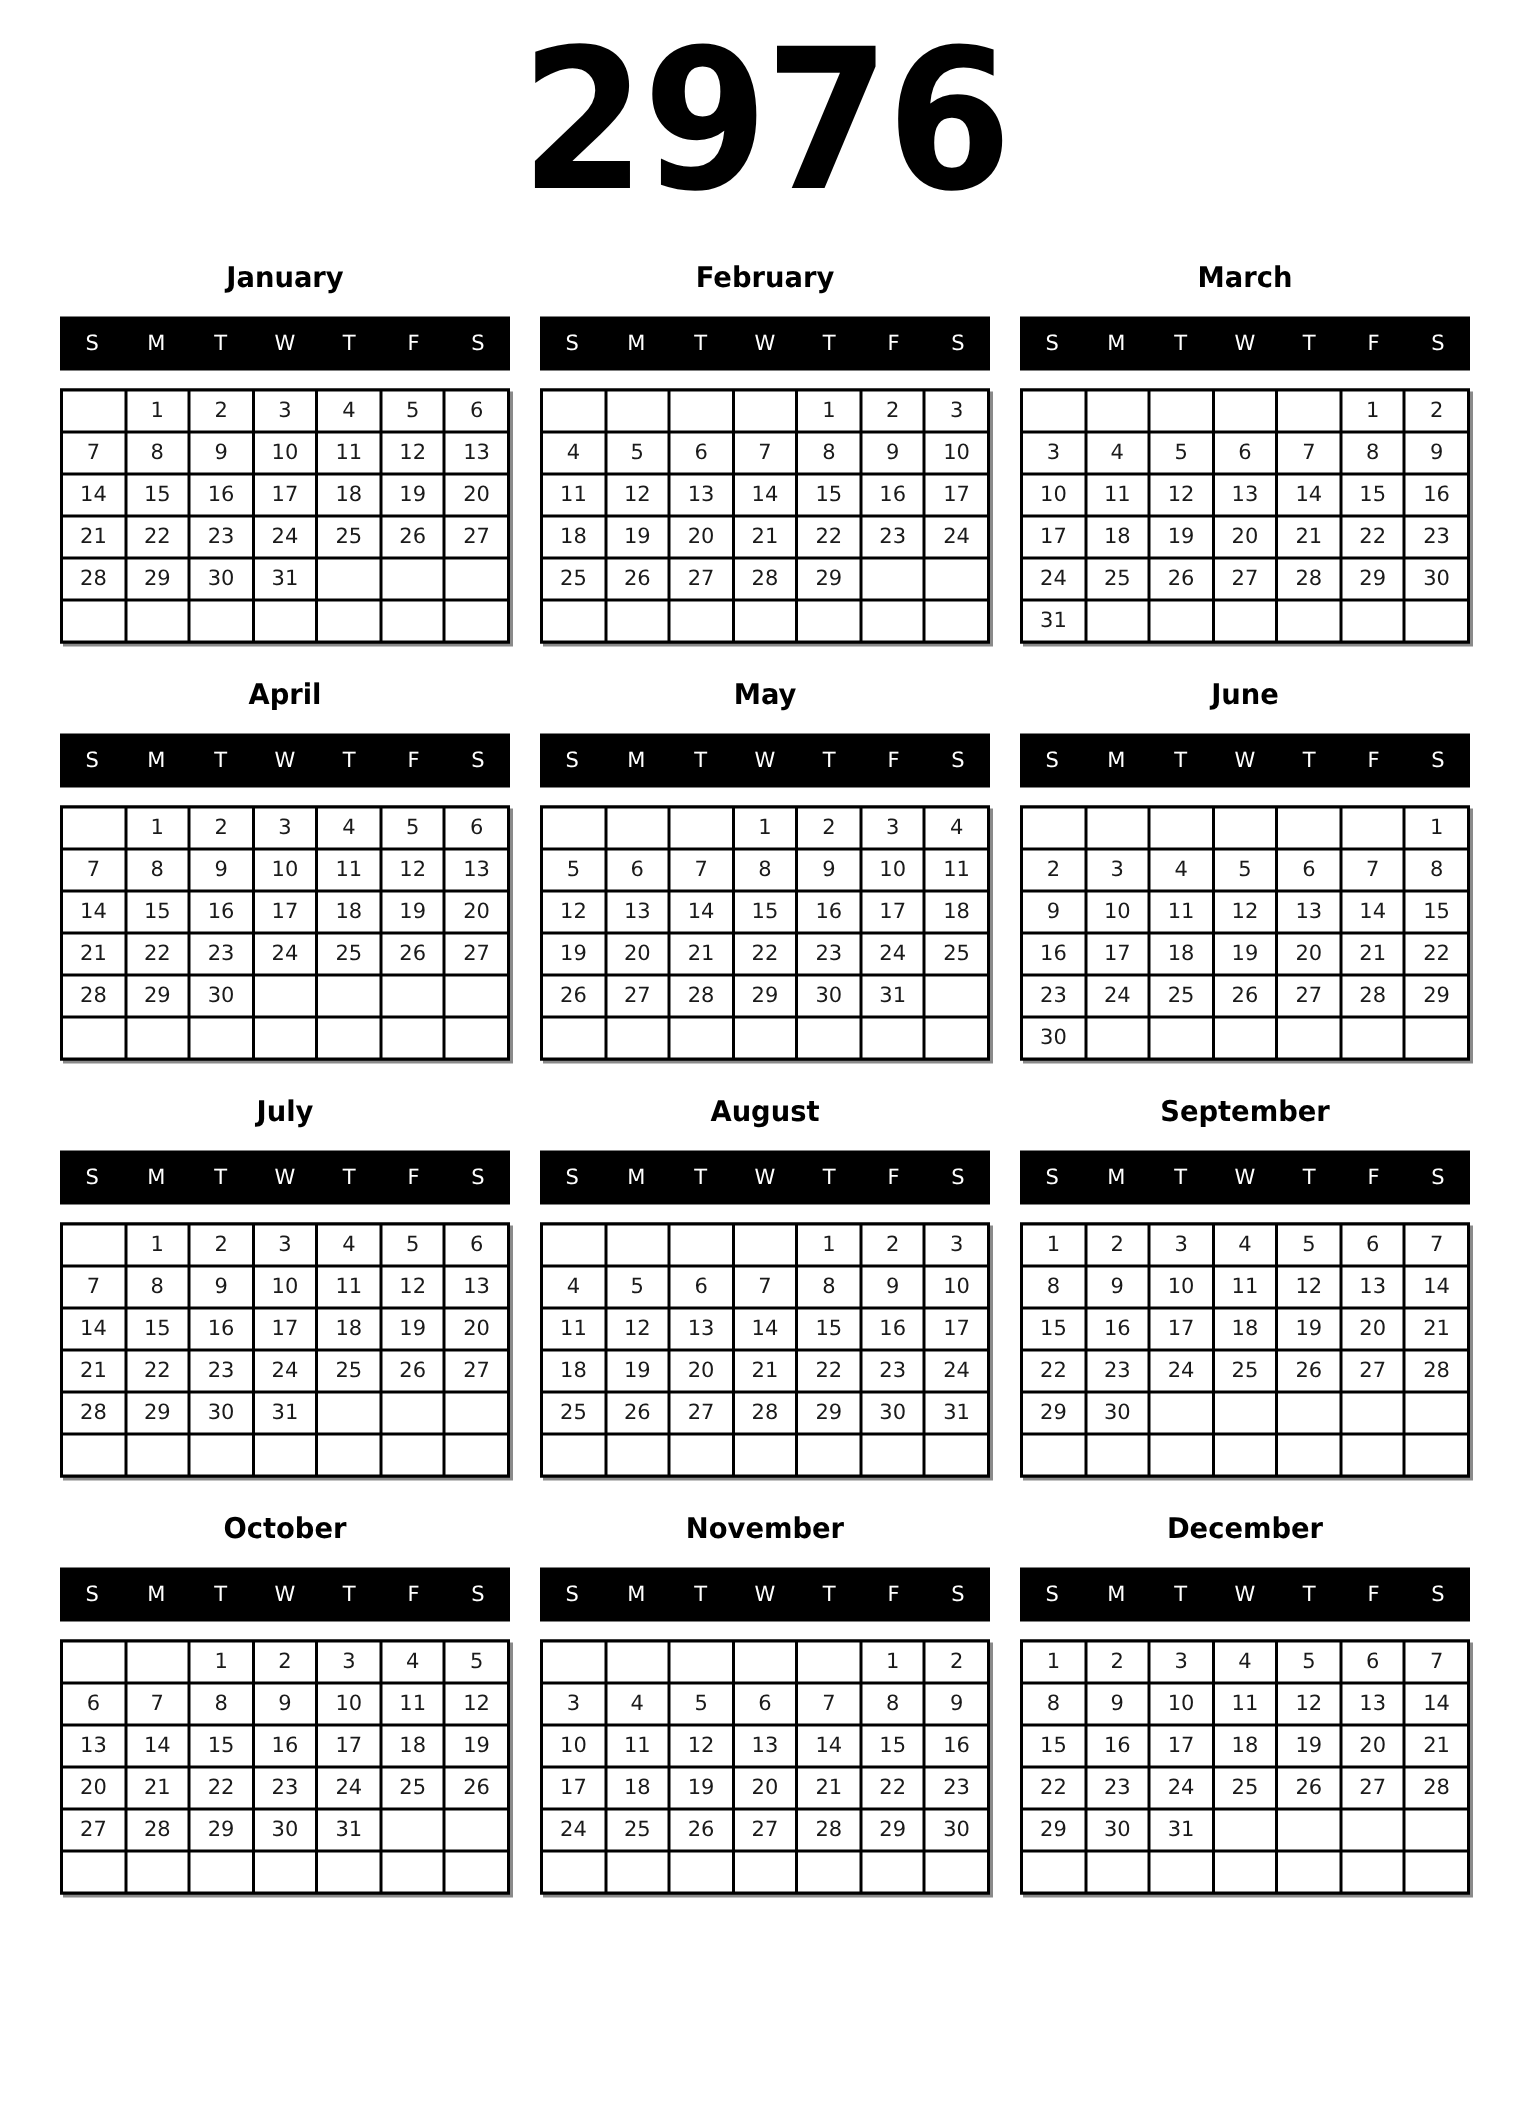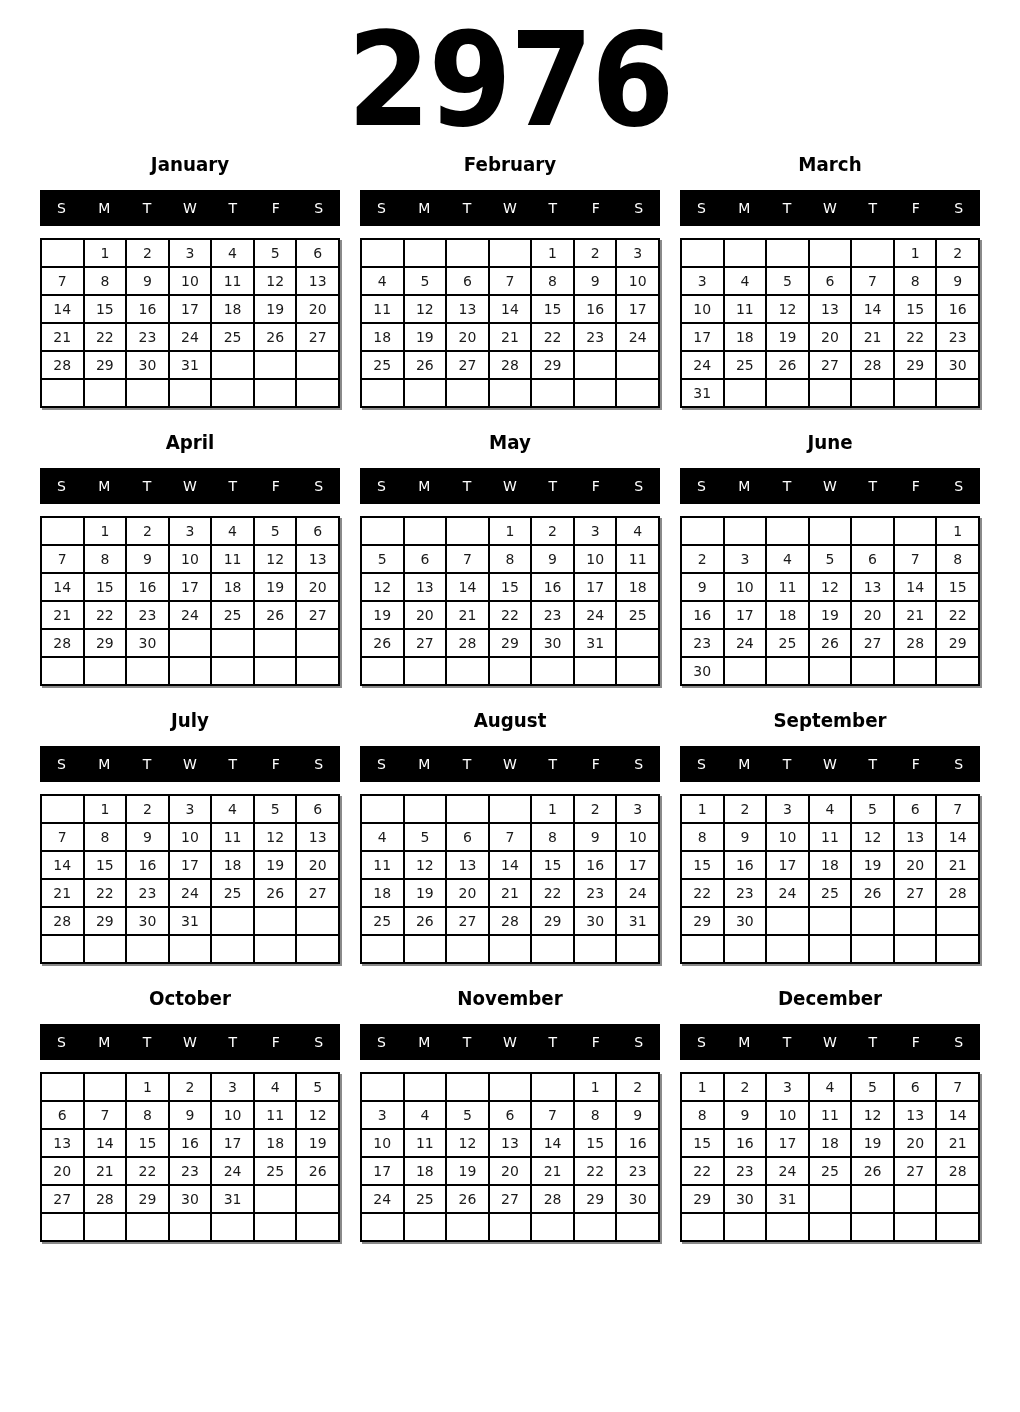--- a/index.html
+++ b/index.html
@@ -14,21 +14,21 @@
     height: 132px;
     line-height: 132px;
     text-align: center;
     font-size: 130px;
     font-weight: bold;
     color: #000;
     letter-spacing: -2px;
     transform: scaleX(0.92);
   }
   .months {
-    margin-top: 7px;
+    margin-top: 28px;
     display: grid;
     grid-template-columns: repeat(3, 300px);
     column-gap: 20px;
     row-gap: 23px;
     justify-content: center;
   }
   .month { width: 300px; }
   .month-title {
     text-align: center;
     font-size: 19px;

